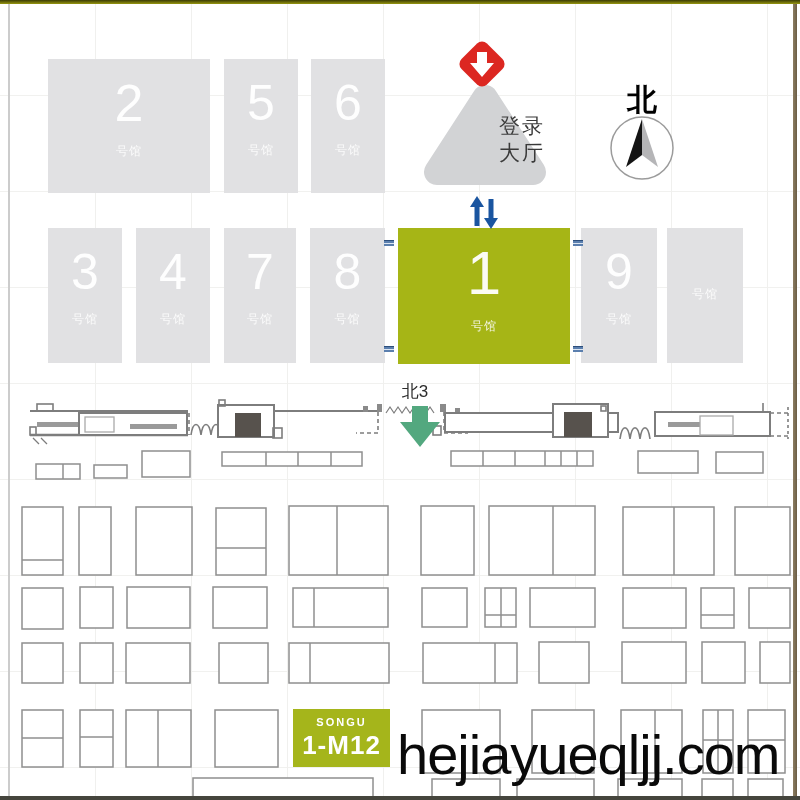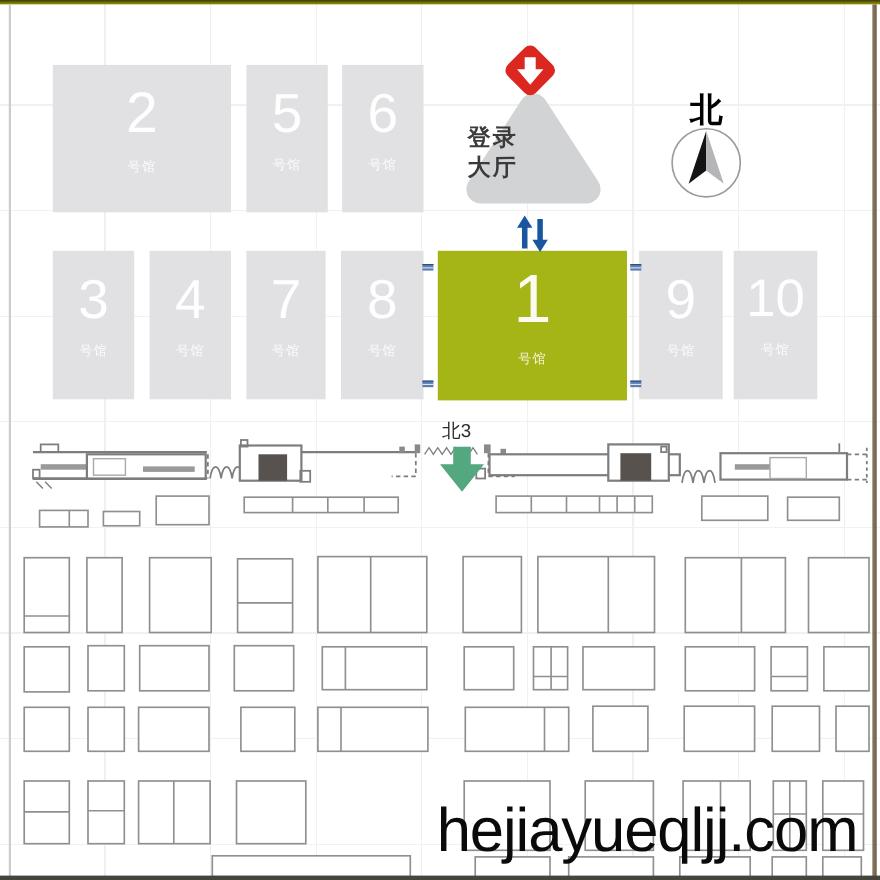--- a/index.html
+++ b/index.html
@@ -19,22 +19,22 @@
 
   
   .hall{position:absolute;display:flex;flex-direction:column;align-items:center;justify-content:center;
         padding-bottom:16px;box-sizing:border-box;background:var(--hall-gray,#e1e1e3);}
   .hall.highlight{background:var(--hall-green,#a6b516);}
   .hall-num{color:rgba(255,255,255,0.95);line-height:1;font-weight:400;}
   .hall-sub{color:rgba(255,255,255,0.85);font-size:12px;margin-top:14px;letter-spacing:1px;}
 
   
   #lobby-tri{position:absolute;left:415px;top:84px;}
-  #lobby-text{position:absolute;left:425px;top:112px;width:120px;text-align:left;
-              font-size:21px;line-height:27px;color:#3a3a3a;font-weight:700;letter-spacing:2px;}
+  #lobby-text{position:absolute;left:425px;top:112px;width:120px;text-align:right;
+              font-size:21px;line-height:27px;color:#3a3a3a;font-weight:400;letter-spacing:2px;}
   #entrance-badge{position:absolute;left:452px;top:34px;}
   #updown-arrows{position:absolute;left:464px;top:194px;}
 
   
   #north-label{position:absolute;left:608px;top:80px;width:68px;text-align:center;
                font-size:30px;color:#000;font-weight:600;}
   #compass{position:absolute;left:608px;top:115px;}
 
   
   #gate-label{position:absolute;left:380px;top:380px;width:70px;text-align:center;
@@ -324,21 +324,20 @@
       </div>
       <div class="hall highlight" style="left: 398px; top: 228px; width: 172px; height: 136px;">
         <div class="hall-num" style="font-size: 62px;">1</div>
         <div class="hall-sub">号馆</div>
       </div>
       <div class="hall" style="left: 581px; top: 228px; width: 76px; height: 135px;">
         <div class="hall-num" style="font-size: 50px;">9</div>
         <div class="hall-sub">号馆</div>
       </div>
       <div class="hall" style="left: 667px; top: 228px; width: 76px; height: 135px;">
-        <div class="hall-num" style="font-size: 48px;">10</div>
         <div class="hall-sub">号馆</div>
       </div>
     </div>
 
   <svg id="lobby-tri" width="140" height="105" viewBox="0 0 140 105">
     <polygon points="70,14 22,88 118,88" fill="#d2d3d5" stroke="#d2d3d5" stroke-width="26" stroke-linejoin="round"></polygon>
   </svg>
   <div id="lobby-text"><span>登录</span><br>
     <span>大厅</span></div>
 
@@ -359,20 +358,24 @@
     <circle cx="34" cy="33" r="31" fill="#ffffff" stroke="#9b9b9b" stroke-width="1.5"></circle>
     <polygon points="34,4 18,52 34,40" fill="#141414"></polygon>
     <polygon points="34,4 50,52 34,40" fill="#b5b5b7"></polygon>
   </svg>
 
   <div id="gate-label">北3</div>
   <svg id="gate-arrow" width="40" height="42" viewBox="0 0 40 42">
     <polygon points="12,0 28,0 28,16 40,16 20,41 0,16 12,16" fill="#53a87f"></polygon>
   </svg>
 
+  <div id="booth-highlight" style="left: 293px; top: 709px; width: 97px; height: 58px;">
+    <div id="booth-brand">SONGU</div>
+    <div id="booth-code">1-M12</div>
+  </div>
 
   <div id="watermark">hejiayueqljj.com</div>
 
   <div class="border-top"></div>
   <div class="border-left"></div>
   <div class="border-right"></div>
   <div class="border-bottom"></div>
 <div class="door-marker" style="left: 384px; top: 240px;"></div>
     <div class="door-marker" style="left: 573px; top: 240px;"></div>
     <div class="door-marker" style="left: 384px; top: 346px;"></div>

